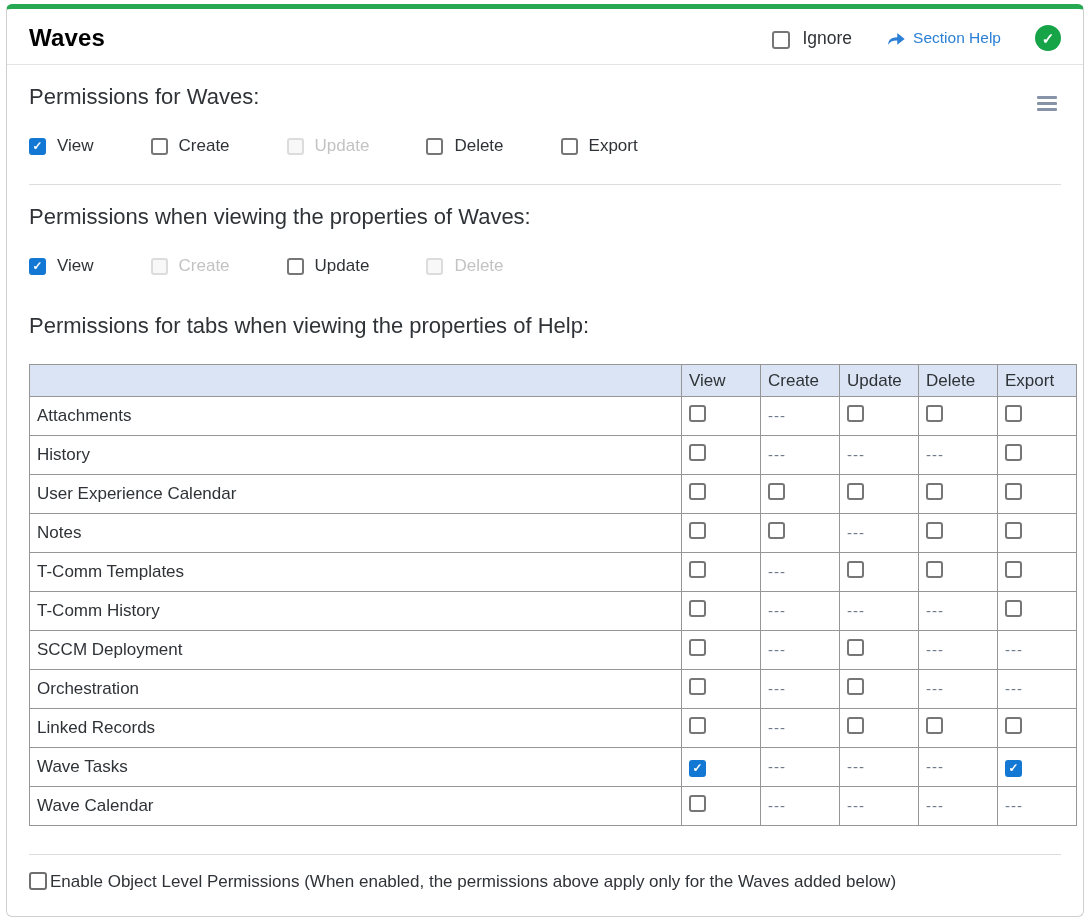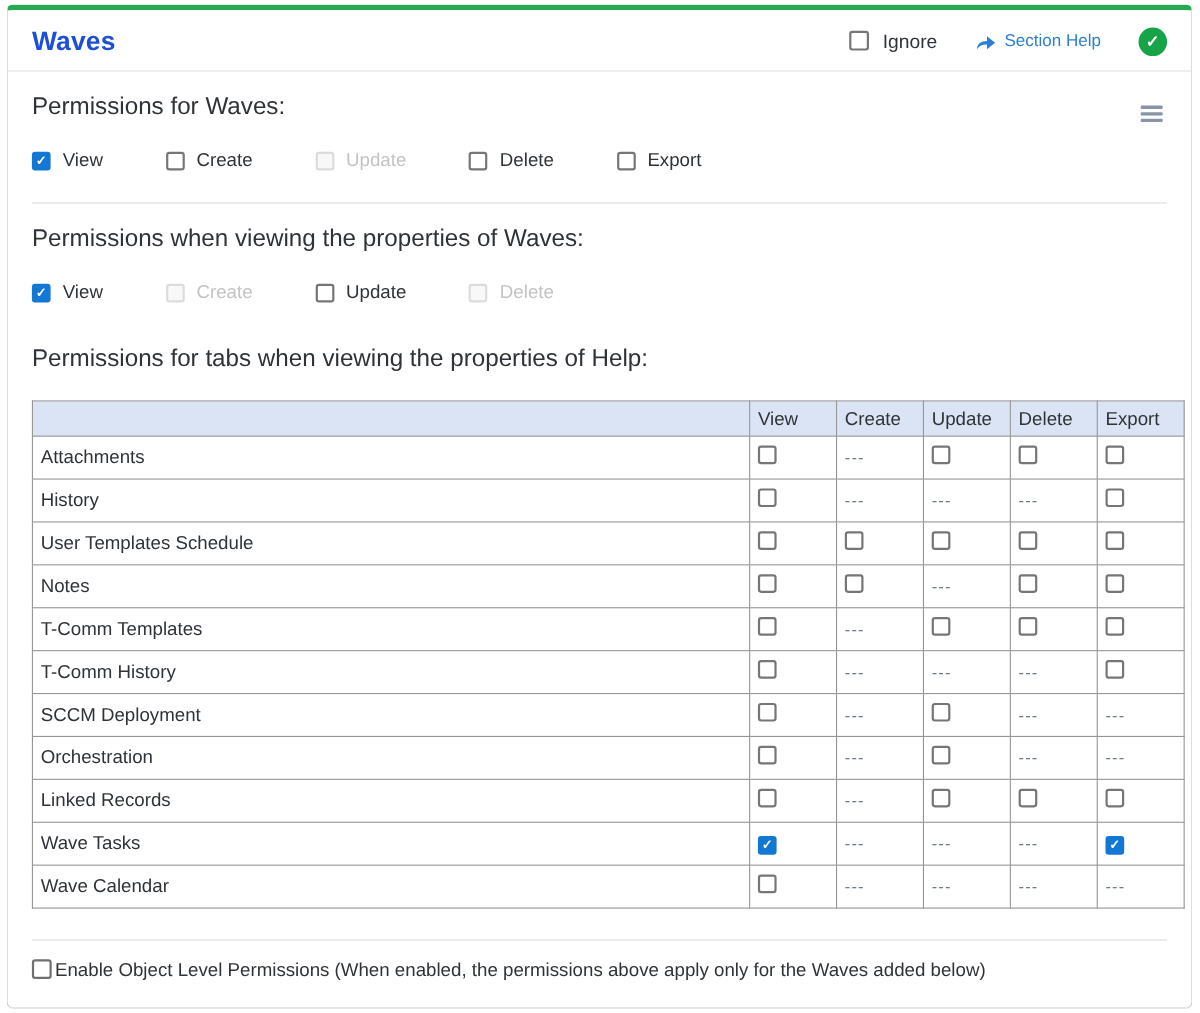--- a/index.html
+++ b/index.html
@@ -7,21 +7,21 @@
   body { width:1091px; height:921px; position:relative;
          font-family:"Liberation Sans", sans-serif; color:#2f3337; }
 
   .panel { position:absolute; left:6px; top:4px; right:7px; bottom:4px;
            background:#fff; border:1px solid #cfcfcf; border-top:5px solid #27a852;
            border-radius:6px; overflow:hidden; }
 
   
   .hdr { display:flex; align-items:center; justify-content:space-between;
          padding:15px 22px 12px 22px; }
-  .title { font-size:24px; font-weight:700; color:#1d4ed8; letter-spacing:.2px; }
+  .title { font-size:24px; font-weight:700; color:#000000; letter-spacing:.2px; }
   .hdr-right { display:flex; align-items:center; gap:34px; }
   .hdr-divider { border-bottom:1px solid #e4e4e4; }
 
   
   .cb { width:17px; height:17px; min-width:17px; border:2px solid #767676; border-radius:3px;
         background:#fff; display:inline-flex; align-items:center; justify-content:center; }
   .cb.checked { background:#1377d4; border-color:#1377d4; }
   .cb.checked::after { content:"✓"; color:#fff; font-size:12px; font-weight:bold; line-height:1; }
   .cb.disabled { border-color:#dcdcdc; background:#f8f8f8; }
 
@@ -33,21 +33,21 @@
 
   .menu-icon { position:absolute; right:26px; top:12px; display:flex;
                flex-direction:column; gap:3px; cursor:pointer; }
   .menu-icon i { display:block; width:20px; height:3px; background:#8794a8; border-radius:1px; }
 
   .sec-heading { font-size:22px; margin-top:19px; }
   .cb-row { display:flex; gap:57px; margin-top:26px; }
   .divider { border-bottom:1px solid #dddddd; margin-top:28px; }
 
   
-  .ignore { display:inline-flex; align-items:flex-start; gap:12px; font-size:17.5px; cursor:pointer; }
+  .ignore { display:inline-flex; align-items:flex-end; gap:12px; font-size:17.5px; cursor:pointer; }
   .ignore .cb { width:18px; height:18px; }
   .section-help { display:inline-flex; align-items:center; gap:7px; color:#2b7fd4;
                   font-size:15.5px; cursor:pointer; text-decoration:none;justify-content:center; }
   .check-circle { width:26px; height:26px; border-radius:50%; background:#17a449;
                   display:inline-flex; align-items:center; justify-content:center; }
   .check-circle::after { content:"✓"; color:#fff; font-weight:bold; font-size:15px; line-height:1; }
 
   
   table.perm { border-collapse:collapse; width:1048px; margin-top:25px; table-layout:fixed;
                font-size:17px; }
@@ -170,21 +170,21 @@
           </tr>
           <tr>
             <td>History</td>
             <td><span class="cb"></span></td>
             <td><span class="none-marker">---</span></td>
             <td><span class="none-marker">---</span></td>
             <td><span class="none-marker">---</span></td>
             <td><span class="cb"></span></td>
           </tr>
           <tr>
-            <td>User Templates Schedule</td>
+            <td>User Experience Calendar</td>
             <td><span class="cb"></span></td>
             <td><span class="cb"></span></td>
             <td><span class="cb"></span></td>
             <td><span class="cb"></span></td>
             <td><span class="cb"></span></td>
           </tr>
           <tr>
             <td>Notes</td>
             <td><span class="cb"></span></td>
             <td><span class="cb"></span></td>

